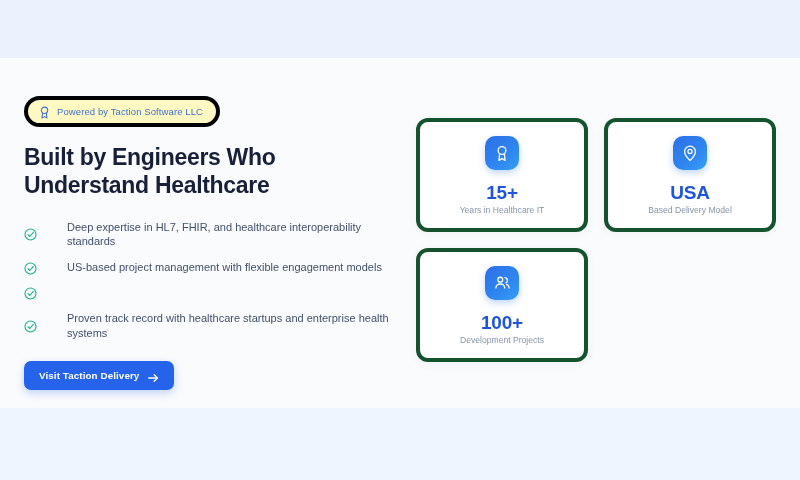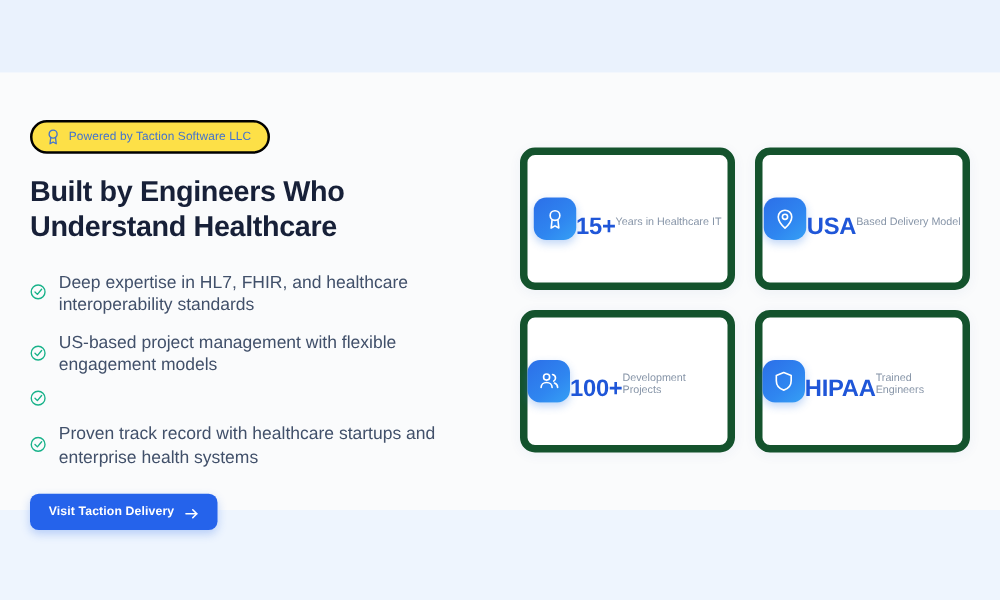--- a/index.html
+++ b/index.html
@@ -54,22 +54,22 @@
     position: absolute;
     left: 24px;
     top: 38px;
     width: 370px;
   }
 
   .badge-pill {
     display: inline-flex;
     align-items: center;
     gap: 7px;
-    background: #fde047;
-    border: 2px solid #000000;
+    background: #fef9c3;
+    border: 4px solid #000000;
     border-radius: 999px;
     padding: 5px 13px 5px 11px;
     box-sizing: border-box;
   }
   .badge-pill .badge-icon {
     width: 11px;
     height: 13px;
     display: block;
     flex: 0 0 auto;
   }
@@ -111,23 +111,24 @@
     margin-bottom: 12px;
   }
   .feature-item:last-child { margin-bottom: 0; }
   .check-icon {
     width: 13px;
     height: 13px;
     flex: 0 0 auto;
     display: block;
   }
   .feature-text {
-    font-size: 14px;
+    font-size: 11px;
     color: #41506a;
     line-height: 1.3;
+    margin-left: 20px;
   }
 
   .cta-button {
     margin-top: 21px;
     display: inline-flex;
     align-items: center;
     gap: 9px;
     background: #2563eb;
     border: none;
     border-radius: 7px;
@@ -155,23 +156,24 @@
     left: 416px;
     top: 60px;
     width: 360px;
     display: grid;
     grid-template-columns: 172px 172px;
     grid-template-rows: 114px 114px;
     gap: 16px;
   }
   .stat-card {
     background: #ffffff;
-    border: 6px solid #14532d;
+    border: 4px solid #14532d;
     border-radius: 12px;
     display: flex;
+    flex-direction: column;
     align-items: center;
     justify-content: center;
     box-shadow: 0 2px 10px rgba(35,70,140,0.055);
     box-sizing: border-box;
   }
   .stat-icon-tile {
     width: 34px;
     height: 34px;
     border-radius: 10px;
     background: linear-gradient(140deg, #2c6fe8 0%, #2f86f0 60%, #36a0f5 100%);
@@ -301,25 +303,16 @@
             <circle cx="8.1" cy="6.3" r="2.7"></circle>
             <path d="M3.2 15.6 C3.2 12.9 5.4 11.1 8.1 11.1 C10.8 11.1 13.0 12.9 13.0 15.6"></path>
             <path d="M13.4 4.0 C14.9 4.3 16.0 5.6 16.0 7.1 C16.0 8.3 15.4 9.3 14.4 9.9"></path>
             <path d="M15.1 11.6 C16.8 12.2 17.9 13.7 17.9 15.6"></path>
           </svg>
         </div>
         <div class="stat-value">100+</div>
         <div class="stat-label">Development Projects</div>
       </div>
 
-      <div class="stat-card">
-        <div class="stat-icon-tile">
-          <svg viewBox="0 0 20 20" width="18" height="18" fill="none" stroke="#ffffff" stroke-width="1.45" stroke-linecap="round" stroke-linejoin="round">
-            <path d="M10 2.2 L16.6 4.9 V9.6 C16.6 13.7 13.8 16.7 10 17.9 C6.2 16.7 3.4 13.7 3.4 9.6 V4.9 Z"></path>
-          </svg>
-        </div>
-        <div class="stat-value">HIPAA</div>
-        <div class="stat-label">Trained Engineers</div>
-      </div>
 
     </div>
   </div>
 </div>
 
 </body></html>

